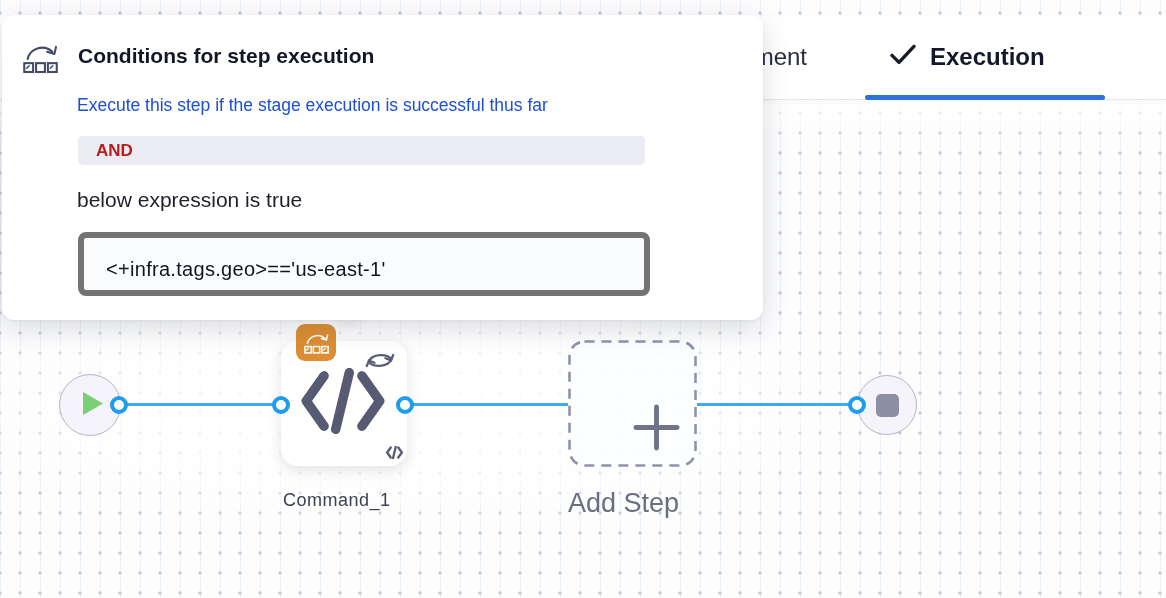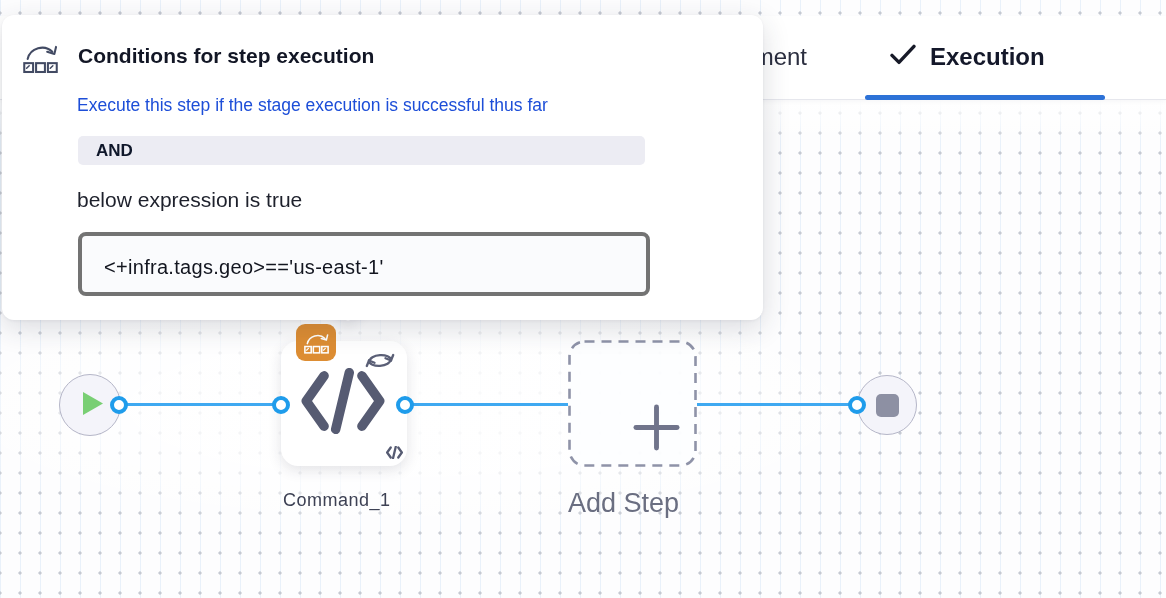--- a/index.html
+++ b/index.html
@@ -52,24 +52,24 @@
 
   
   .popover-tail{position:absolute;left:333px;top:286px;width:30px;height:30px;background:#fff;
     transform:rotate(45deg);border-radius:3px;box-shadow:5px 5px 12px rgba(40,41,61,.08);z-index:20;}
   .popover{position:absolute;left:2px;top:15px;width:761px;height:305px;background:#fff;border-radius:12px;
     box-shadow:0 8px 28px rgba(40,41,61,.16),0 1px 3px rgba(40,41,61,.06);z-index:29;}
   .pop-icon{position:absolute;left:20px;top:25px;}
   .pop-title{position:absolute;left:76px;top:29px;font-size:21px;font-weight:700;color:#121625;}
   .pop-desc{position:absolute;left:75px;top:80px;font-size:17.5px;color:#1d4ed8;}
   .pop-and{position:absolute;left:76px;top:121px;width:567px;height:29px;background:#ececf3;border-radius:5px;
-    line-height:29px;padding-left:18px;font-size:17px;font-weight:700;color:#0f172a;}
+    line-height:29px;padding-left:18px;font-size:17px;font-weight:700;color:#b91c1c;}
   .pop-hint{position:absolute;left:75px;top:173px;font-size:21px;color:#1e212c;}
   .pop-expr{position:absolute;left:76px;top:217px;width:572px;height:64px;background:#fafbfd;
-    border:4px solid #737373;border-radius:8px;line-height:62px;padding-left:22px;
+    border:6px solid #737373;border-radius:8px;line-height:62px;padding-left:22px;
     font-size:20px;color:#12151f;letter-spacing:.3px;}
 </style>
 </head>
 <body>
 
 <div class="app">
 
   <div class="glow"></div>
   <div class="canvas-fade"></div>
 

